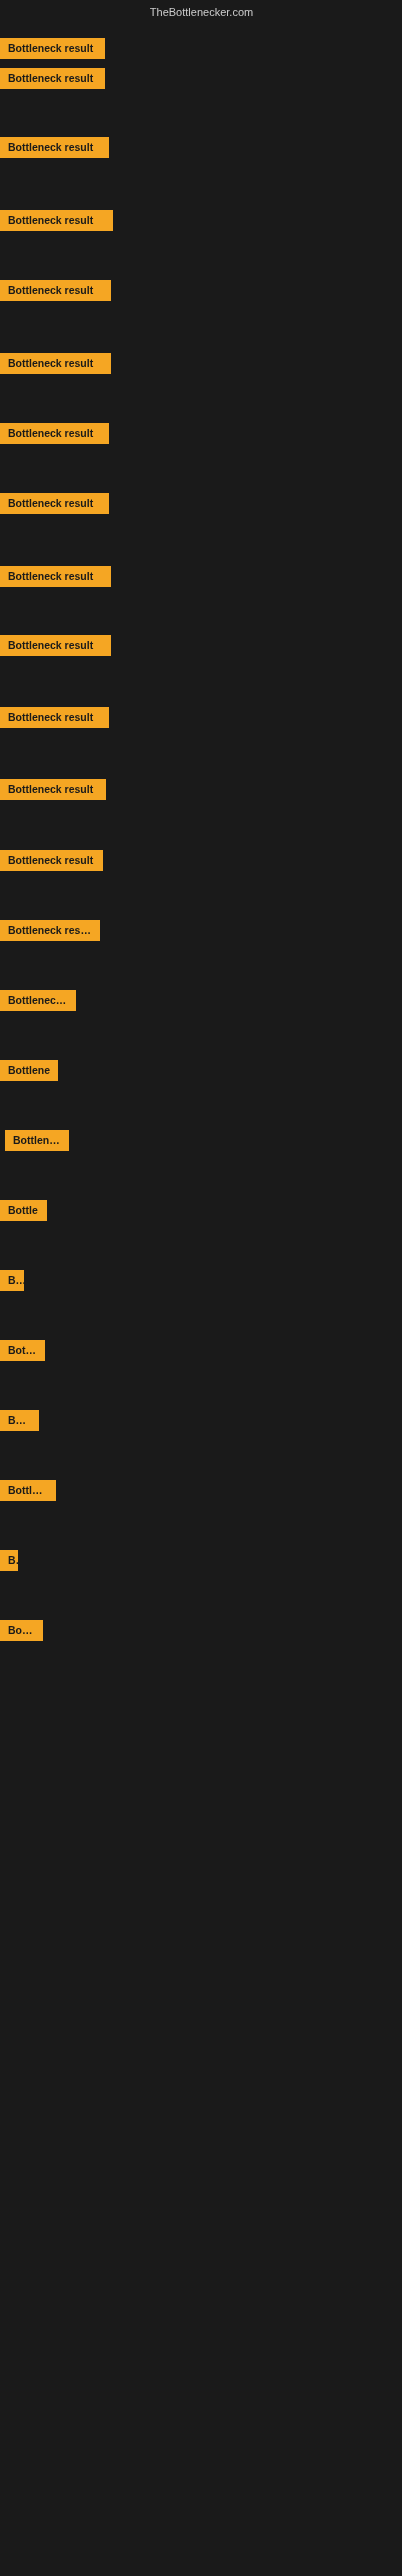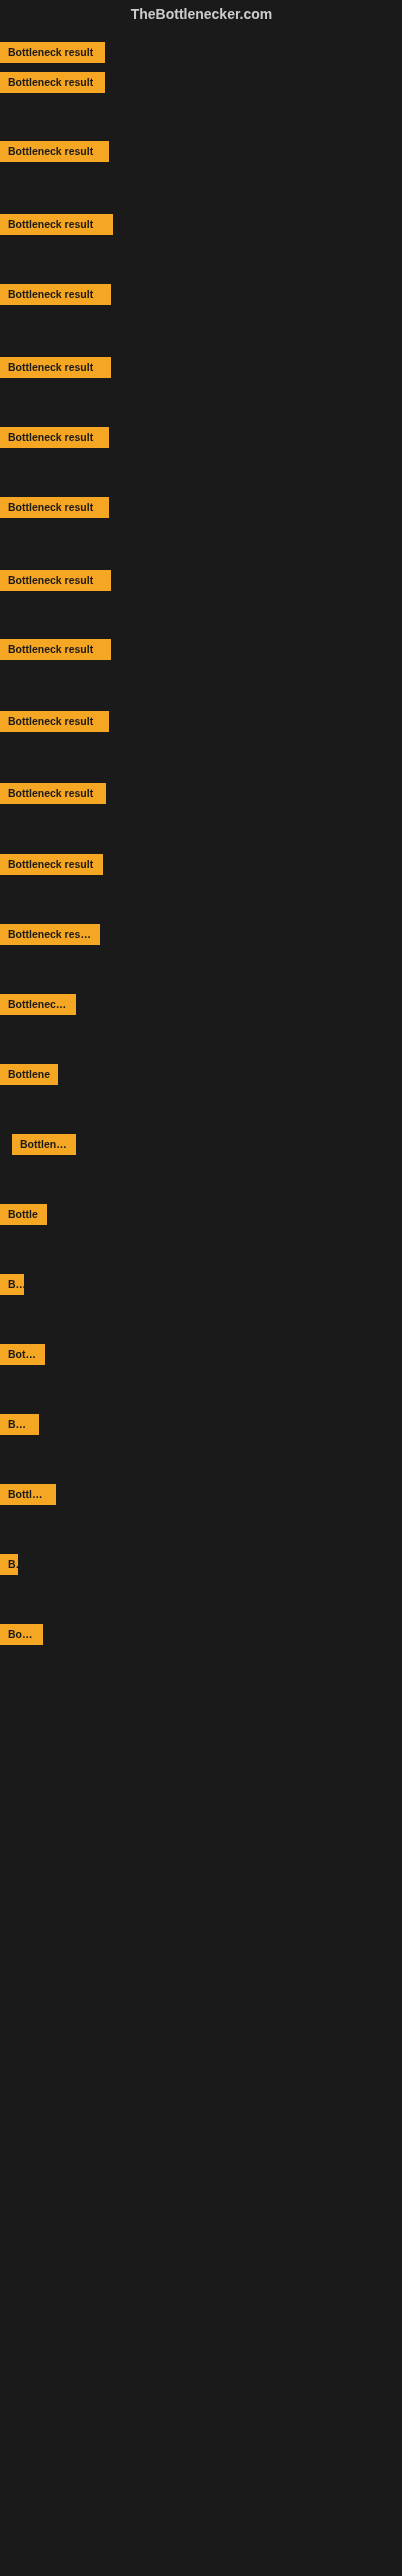--- a/index.html
+++ b/index.html
@@ -12,23 +12,23 @@
       width: 403px;
       min-height: 2576px;
       background-color: #1a1a1a;
       font-family: Arial, sans-serif;
       position: relative;
     }
 
     .site-title {
       text-align: center;
       color: #cccccc;
-      font-size: 14px;
+      font-size: 11px;
       padding: 6.4px 0 3.2px 0;
-      font-weight: bold;
+      font-weight: normal;
     }
 
     .bottleneck-badge {
       display: inline-block;
       background-color: #f5a623;
       color: #1a1a1a;
       font-size: 10.5px;
       font-weight: bold;
       padding: 4.8px 8px;
       border-radius: 0;
@@ -57,21 +57,21 @@
     <div class="badge-row" style="top: 401px; left: 0px;"><span class="bottleneck-badge" style="max-width: 109px; width: 109px;">Bottleneck result</span></div>
     <div class="badge-row" style="top: 471px; left: 0px;"><span class="bottleneck-badge" style="max-width: 109px; width: 109px;">Bottleneck result</span></div>
     <div class="badge-row" style="top: 544px; left: 0px;"><span class="bottleneck-badge" style="max-width: 111px; width: 111px;">Bottleneck result</span></div>
     <div class="badge-row" style="top: 613px; left: 0px;"><span class="bottleneck-badge" style="max-width: 111px; width: 111px;">Bottleneck result</span></div>
     <div class="badge-row" style="top: 685px; left: 0px;"><span class="bottleneck-badge" style="max-width: 109px; width: 109px;">Bottleneck result</span></div>
     <div class="badge-row" style="top: 757px; left: 0px;"><span class="bottleneck-badge" style="max-width: 106px; width: 106px;">Bottleneck result</span></div>
     <div class="badge-row" style="top: 828px; left: 0px;"><span class="bottleneck-badge" style="max-width: 103px; width: 103px;">Bottleneck result</span></div>
     <div class="badge-row" style="top: 898px; left: 0px;"><span class="bottleneck-badge" style="max-width: 100px; width: 100px;">Bottleneck result</span></div>
     <div class="badge-row" style="top: 968px; left: 0px;"><span class="bottleneck-badge" style="max-width: 76px; width: 92px;">Bottleneck re</span></div>
     <div class="badge-row" style="top: 1038px; left: 0px;"><span class="bottleneck-badge" style="max-width: 58px; width: 58px;">Bottlene</span></div>
-    <div class="badge-row" style="top: 1108px; left: 12px;"><span class="bottleneck-badge" style="max-width: 64px; width: 64px;">Bottleneck</span></div>
+    <div class="badge-row" style="top: 1108px; left: 5px;"><span class="bottleneck-badge" style="max-width: 64px; width: 64px;">Bottleneck</span></div>
     <div class="badge-row" style="top: 1178px; left: 0px;"><span class="bottleneck-badge" style="max-width: 47px; width: 47px;">Bottle</span></div>
     <div class="badge-row" style="top: 1248px; left: 0px;"><span class="bottleneck-badge" style="max-width: 24px; width: 24px;">Bo</span></div>
     <div class="badge-row" style="top: 1318px; left: 0px;"><span class="bottleneck-badge" style="max-width: 47px; width: 45px;">Bottler</span></div>
     <div class="badge-row" style="top: 1388px; left: 0px;"><span class="bottleneck-badge" style="max-width: 39px; width: 39px;">Bottle</span></div>
     <div class="badge-row" style="top: 1458px; left: 0px;"><span class="bottleneck-badge" style="max-width: 56px; width: 56px;">Bottlene</span></div>
     <div class="badge-row" style="top: 1528px; left: 0px;"><span class="bottleneck-badge" style="max-width: 17.7px; width: 17.7px;">B</span></div>
     <div class="badge-row" style="top: 1598px; left: 0px;"><span class="bottleneck-badge" style="max-width: 43px; width: 43px;">Bottle</span></div>
   </div>
 
 

